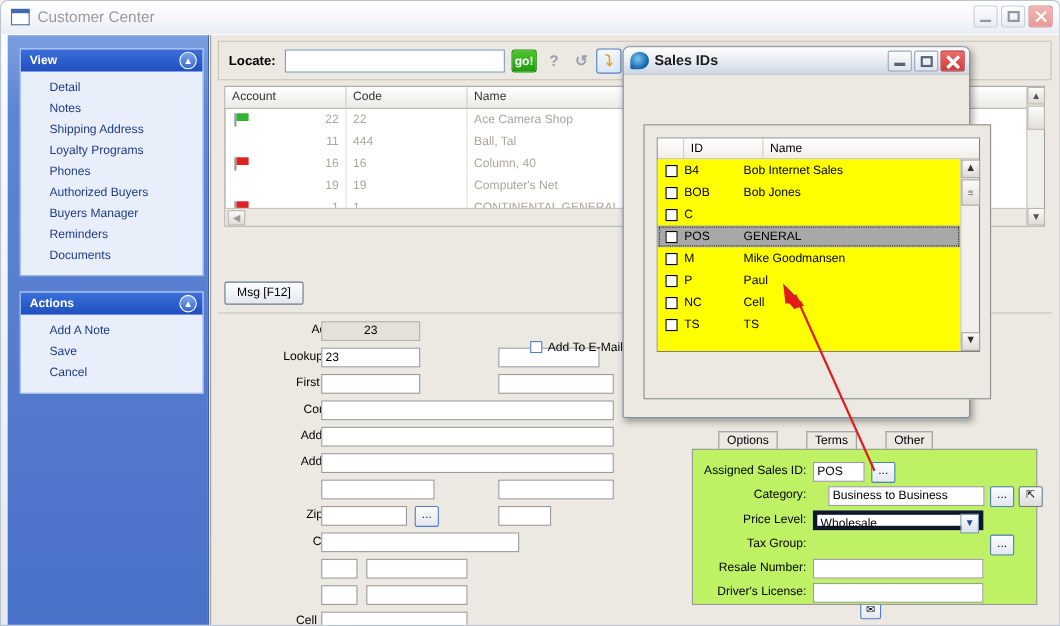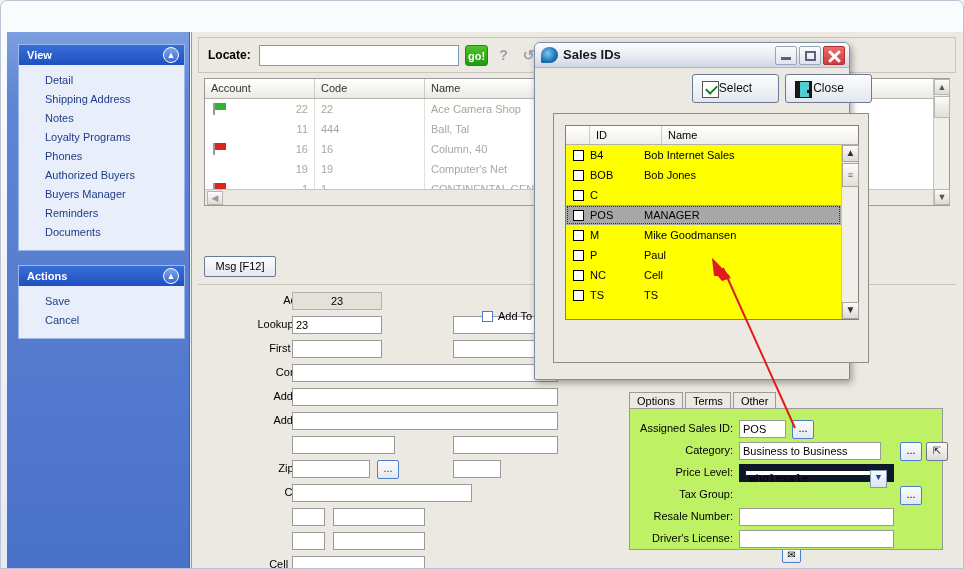--- a/index.html
+++ b/index.html
@@ -233,39 +233,39 @@
     background: linear-gradient(180deg,#fbfcfe,#e4e8f0);
     font-size: 10px; text-align:center; line-height:15px;
   }
 
   
   .optpanel { position: absolute; left: 437px; top: 360px; width: 325px; height: 175px; }
   .tabrow { position: absolute; left: 0; top: 0; height: 17px; display: flex; }
   .tab {
     height: 17px; padding: 0 7px; font-size: 11px; line-height: 16px;
     border: 1px solid #9a9a9a; border-bottom: none;
-    background: #ece9e2; margin-right: 2px;
+    background: #ece9e2; margin-right: 2px; margin-left: 24px;
   }
   .tab.active { background: #ece9e2; border-bottom: 1px solid #ece9e2; font-weight: normal; }
   .tabbody {
     position: absolute; left: 0; top: 16px; width: 314px; height: 142px;
     border: 1px solid #9a9a9a; border-top: 1px solid #9a9a9a;
     background: #bef264;
   }
   .orow { position: relative; height: 22px; }
   .olbl { position: absolute; right: 0; top: 4px; font-size: 11px; text-align: right; }
   .oin {
     position: absolute; top: 2px; height: 18px;
     border: 1px solid #9a9a9a; background: #fff; font-size: 11px;
     padding: 0 3px; line-height: 16px;
   }
   .osel {
     position: absolute; top: 2px; height: 18px;
-    border: 7px solid #0f172a; background: #fff; font-size: 11px;
-    padding: 0 3px; line-height: 16px; font-family: Liberation Mono, monospace;
+    border: 4px solid #0f172a; background: #fff; font-size: 11px;
+    padding: 0 3px; line-height: 16px;
   }
   .osel .cv {
     position: absolute; right: 0; top: -1px; width: 17px; height: 18px;
     background: linear-gradient(180deg,#fbfcfe,#dde3ee);
     border: 1px solid #7f9db9;
     text-align:center; line-height: 15px; font-size: 9px; color:#1b4f9c; font-weight:bold;
   }
   .odots {
     position: absolute; top: 2px; width: 22px; height: 19px;
     border: 1px solid #4f7ec8; border-radius: 2px;
@@ -274,21 +274,21 @@
   }
   .oexp {
     position: absolute; top: 2px; width: 22px; height: 19px;
     border: 1px solid #6b7a90; border-radius: 2px;
     background: linear-gradient(180deg,#fbfcfe,#dcdcd6);
     font-size: 10px; text-align:center; line-height: 16px;
   }
 
   
   .dialog {
-    position: absolute; left: 534px; top: 42px;
+    position: absolute; left: 566px; top: 42px;
     width: 316px; height: 338px;
     background: #ece9e2;
     border: 1px solid #7b8ca5;
     border-radius: 6px 6px 2px 2px;
     box-shadow: 2px 3px 7px rgba(0,0,0,0.35);
   }
   .dlg-title {
     height: 25px;
     background: linear-gradient(180deg,#fdfdfe 0%,#e9edf4 50%,#cfd6e3 100%);
     border-radius: 5px 5px 0 0;
@@ -380,47 +380,64 @@
 
   
   .annot { position: absolute; left: 0; top: 0; width: 964px; height: 569px; pointer-events: none; }
 </style>
 </head>
 <body>
 
 <div id="app">
   <div class="win-frame">
 
+    <div class="titlebar">
+      <div class="tb-icon"></div>
+      <div class="tb-text">Customer Center</div>
+      <div class="tb-btns">
+        <div class="tb-btn">
+            <span class="min-g"></span>
+          </div>
+        <div class="tb-btn">
+            <span class="max-g"></span>
+          </div>
+        <div class="tb-btn close">
+            <span class="x-g"></span>
+            <span class="x-g2"></span>
+          </div>
+      </div>
+    </div>
 
     <div class="sidebar">
 
       <div class="panel" style="top:12px;">
         <div class="panel-hdr">
           <span>View</span>
           <span class="chev">▲</span>
         </div>
         <div class="panel-body">
           <div class="panel-item"><span>Detail</span></div>
+          <div class="panel-item"><span>Notes</span></div>
           <div class="panel-item"><span>Shipping Address</span></div>
-          <div class="panel-item"><span>Notes</span></div>
           <div class="panel-item"><span>Loyalty Programs</span></div>
           <div class="panel-item"><span>Phones</span></div>
           <div class="panel-item"><span>Authorized Buyers</span></div>
           <div class="panel-item"><span>Buyers Manager</span></div>
           <div class="panel-item"><span>Reminders</span></div>
           <div class="panel-item"><span>Documents</span></div>
         </div>
       </div>
 
       <div class="panel" style="top:233px;">
         <div class="panel-hdr">
           <span>Actions</span>
           <span class="chev">▲</span>
         </div>
         <div class="panel-body">
+          <div class="panel-item"><span>Add A Note</span></div>
           <div class="panel-item"><span>Save</span></div>
           <div class="panel-item"><span>Cancel</span></div>
         </div>
       </div>
     </div>
 
     <div class="content">
 
       <div class="locate-bar">
         <div class="locate-lbl">Locate:</div>
@@ -577,21 +594,21 @@
         </div>
         <div class="tabbody">
           <div style="padding-top:9px;">
             <div class="orow">
               <div class="olbl" style="right:209px;">Assigned Sales ID:</div>
               <input class="oin" style="left: 109px; width: 47px;" value="POS">
               <div class="odots" style="left:162px;">...</div>
             </div>
             <div class="orow">
               <div class="olbl" style="right:209px;">Category:</div>
-              <input class="oin" style="left: 109px; width: 142px;" value="Business to Business">
+              <input class="oin" style="left: 123px; width: 142px;" value="Business to Business">
               <div class="odots" style="left:270px;">...</div>
               <div class="oexp" style="left:296px;">⇱</div>
             </div>
             <div class="orow">
               <div class="olbl" style="right:209px;">Price Level:</div>
               <div class="osel" style="left:109px; width:155px;">
                 <span>Wholesale</span>
                 <span class="cv">▼</span>
               </div>
             </div>
@@ -625,30 +642,20 @@
         <div class="dlg-btn">
             <span class="max-g"></span>
           </div>
         <div class="dlg-btn close">
             <span class="x1"></span>
             <span class="x2"></span>
           </div>
       </div>
     </div>
 
-    <div class="dlg-actions">
-      <div class="act-btn" style="left:157px;">
-        <span class="ai chk-ico"></span>
-        <span>Select</span>
-      </div>
-      <div class="act-btn" style="left:250px;">
-        <span class="ai door-ico"></span>
-        <span>Close</span>
-      </div>
-    </div>
 
     <div class="dlg-listbox">
       <div class="dlg-grid">
         <div class="dg-hdr">
           <div class="h0"></div>
           <div class="h1">ID</div>
           <div class="h2">Name</div>
         </div>
         <div class="dg-rows">
           <div class="dg-row">
@@ -661,21 +668,21 @@
             <span class="id">BOB</span>
             <span class="nm">Bob Jones</span>
           </div>
           <div class="dg-row">
             <span class="cb"></span>
             <span class="id">C</span>
           </div>
           <div class="dg-row sel">
             <span class="cb"></span>
             <span class="id">POS</span>
-            <span class="nm">MANAGER</span>
+            <span class="nm">GENERAL</span>
           </div>
           <div class="dg-row">
             <span class="cb"></span>
             <span class="id">M</span>
             <span class="nm">Mike Goodmansen</span>
           </div>
           <div class="dg-row">
             <span class="cb"></span>
             <span class="id">P</span>
             <span class="nm">Paul</span>

